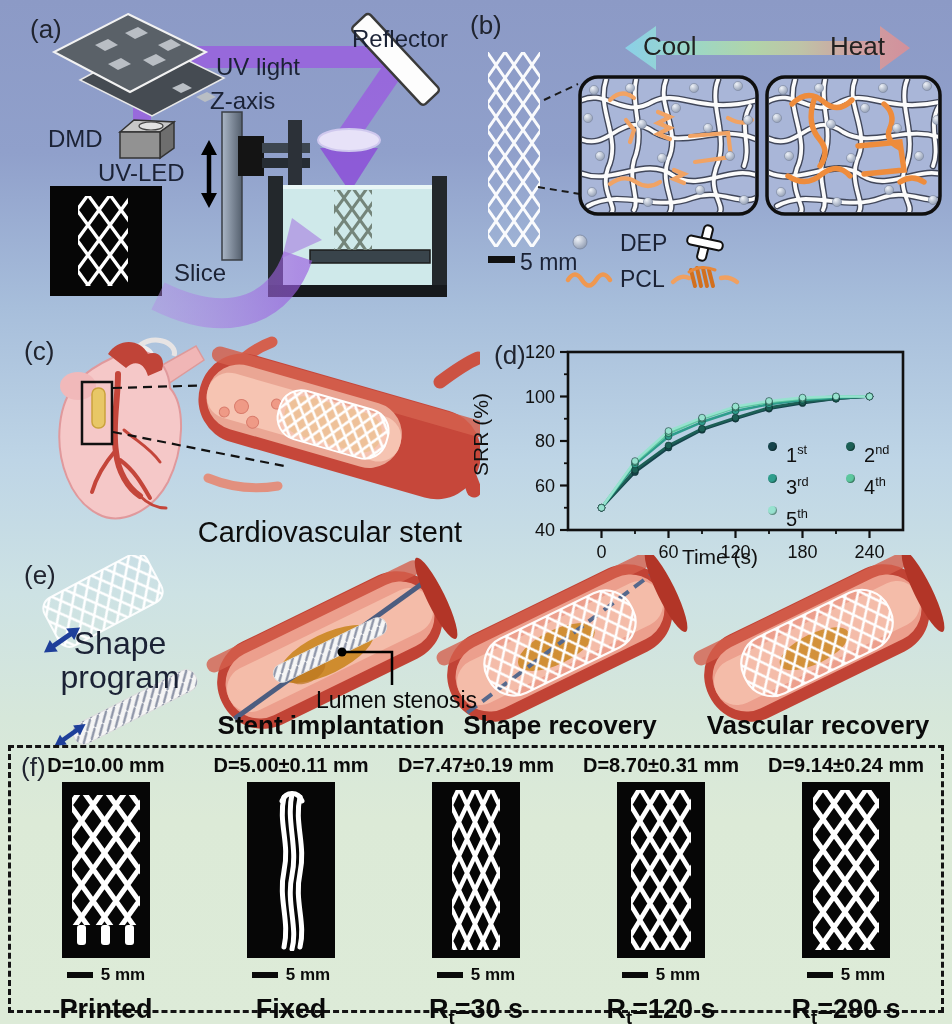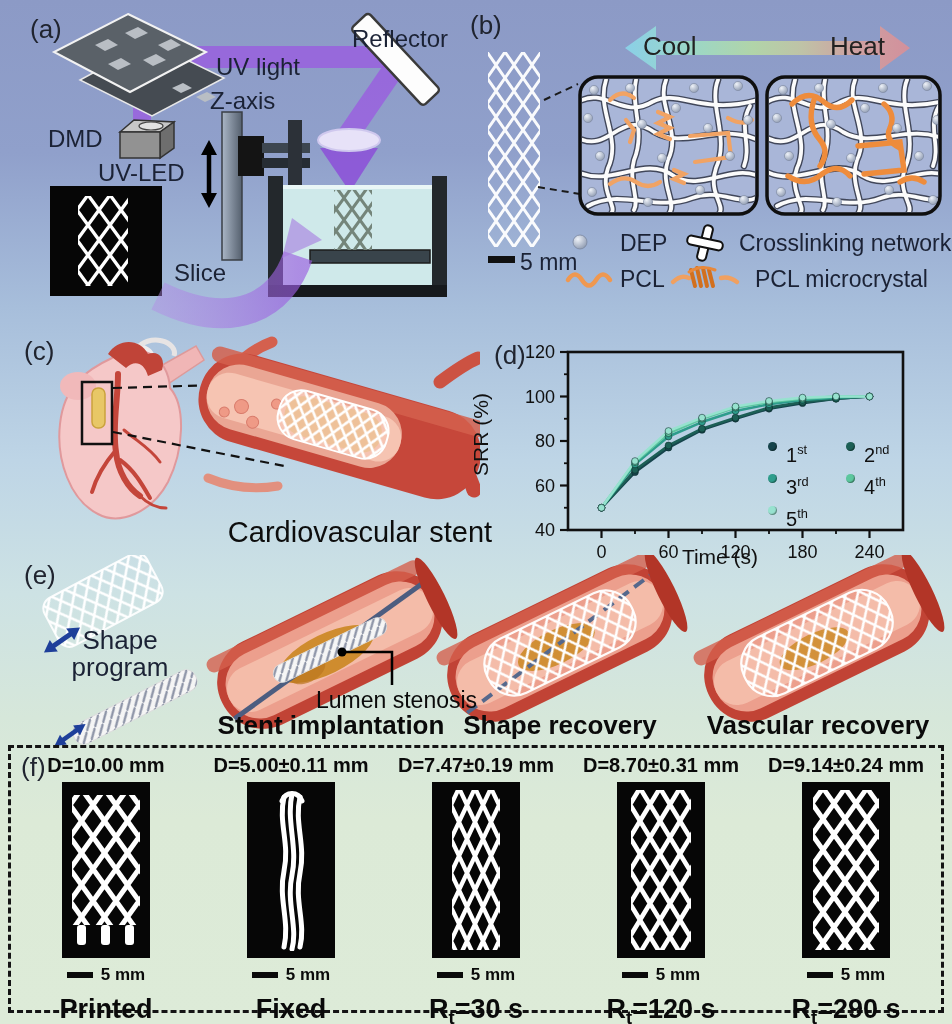--- a/index.html
+++ b/index.html
@@ -5,23 +5,23 @@
   html,body{margin:0;padding:0;background:#666;}
   #fig{position:relative;width:952px;height:1024px;overflow:hidden;
        font-family:"Liberation Sans",sans-serif;
        background:linear-gradient(180deg,#8c9ac6 0%,#90a0cb 15%,#a7bedb 30%,#bed5e6 45%,#cde2e4 58%,#d6e7da 70%,#dcead7 80%,#ddebd8 100%);}
   .abs{position:absolute;}
   .txt{position:absolute;color:#1b2235;line-height:1.05;}
   .plabel{font-size:26px;color:#20242f;}
   .alab{font-size:24px;}
   .blab{font-size:23px;}
   .cool-heat{font-size:26px;color:#222;}
-  .cap-big{font-size:29px;color:#0d0d0d;margin-left:30px;}
+  .cap-big{font-size:29px;color:#0d0d0d;}
   .ecap{font-size:26px;font-weight:bold;color:#0a0a0a;text-align:center;}
-  .shape-prog{font-size:26px;color:#1b2235;text-align:center;}
+  .shape-prog{font-size:32px;color:#1b2235;text-align:center;}
   .lumen{font-size:23px;color:#0a0a0a;}
   #panel-f{position:absolute;left:8px;top:745px;width:930px;height:262px;border:3px dashed #141414;}
   .frow{position:absolute;left:0;top:6px;width:100%;display:flex;justify-content:space-evenly;}
   .fcol{display:flex;flex-direction:column;align-items:center;width:180px;}
   .fdia{font-size:20px;font-weight:bold;color:#0a0a0a;white-space:nowrap;margin-bottom:5px;}
   .fbox{width:88px;height:176px;background:#060606;display:flex;align-items:center;justify-content:center;}
   .fscale{margin-top:7px;display:flex;align-items:center;gap:8px;font-size:17px;font-weight:bold;color:#0a0a0a;}
   .fbar{display:inline-block;width:26px;height:6px;background:#0a0a0a;}
   .fcap{margin-top:9px;font-size:27px;font-weight:bold;color:#0a0a0a;}
   .fcap sub{font-size:68%;}
@@ -247,23 +247,21 @@
       <path d="M231,270 l4,16 M237,268 l4,18 M243,268 l4,18 M249,270 l4,16" stroke="#d2701e" stroke-width="4"></path>
       <path d="M229,272 q12,-8 26,-2" stroke="#e8883a" stroke-width="3"></path>
     </g>
   </svg>
 
   <div class="txt plabel" style="left:470px;top:12px">(b)</div>
   <div class="txt cool-heat" style="left:643px;top:33px">Cool</div>
   <div class="txt cool-heat" style="left:830px;top:33px">Heat</div>
   <div class="txt blab" style="left:520px;top:250px">5 mm</div>
   <div class="txt blab" style="left:620px;top:231px">DEP</div>
-  <div class="txt blab" style="left:739px;top:231px">Crosslinking network</div>
   <div class="txt blab" style="left:620px;top:267px">PCL</div>
-  <div class="txt blab" style="left:755px;top:267px">PCL microcrystal</div>
 
   <svg class="abs" style="left:0;top:330px" width="480" height="235" viewBox="0 0 480 235">
     <defs>
       <pattern id="pc-mesh" width="13" height="17" patternUnits="userSpaceOnUse">
         <path d="M6.5,0 L13,8.5 L6.5,17 L0,8.5 Z" fill="none" stroke="#ffffff" stroke-width="2.6"></path>
       </pattern>
     </defs>
 
     <g>
       <path d="M120,22 a17,11 0 0 1 32,4" fill="none" stroke="#efecec" stroke-width="5"></path>

